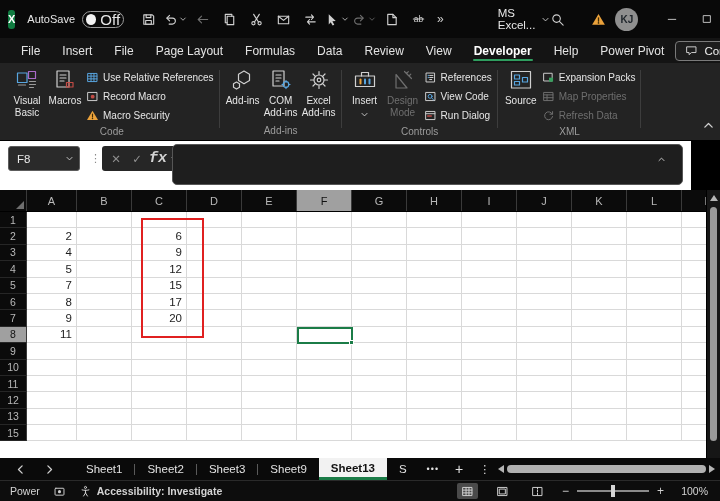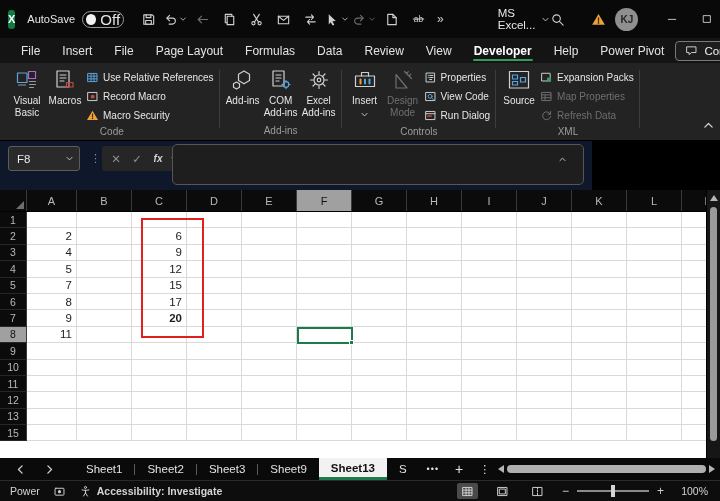--- a/index.html
+++ b/index.html
@@ -46,27 +46,27 @@
   .rgroup{display:flex;flex-direction:column;padding:0 4px;position:relative}
   .rgroup::after{content:"";position:absolute;right:0;top:5px;bottom:12px;width:1px;background:#3d3d3d}
   .rgroup-content{display:flex;align-items:flex-start;flex:1}
   .rgroup-label{text-align:center;font-size:10px;color:#9d9d9d;height:16px;line-height:14px}
   .rlarge{display:flex;flex-direction:column;align-items:center;width:38px;padding:3px 1px 0;gap:3px;font-size:10px;color:#e6e6e6;text-align:center;line-height:1.15}
   .rstack{display:flex;flex-direction:column;padding-top:3px}
   .rsmall{display:flex;align-items:center;gap:4px;height:19px;font-size:10px;color:#e6e6e6;padding:0 2px;white-space:nowrap}
   #ribbon-collapse{position:absolute;right:5px;bottom:8px}
 
   
-  #formula-row{left:0;top:141px;width:592px;height:49px;background:#0f172a}
+  #formula-row{left:0;top:141px;width:691px;height:49px;background:#ffffff}
   .name-box{position:absolute;left:8px;top:5px;width:72px;height:25px;background:#2a2a2a;border:1px solid #5c5c5c;border-radius:3px;display:flex;align-items:center;padding:0 5px 0 8px;color:#e8e8e8;font-size:11.5px}
   .name-box .ic{margin-left:auto;width:9px;height:9px}
   .fx-handle{position:absolute;left:90px;top:11px;color:#8a8a8a;font-size:11px}
   .fx-box{position:absolute;left:102px;top:5px;height:25px;background:#262626;border-radius:3px;display:flex;align-items:center;padding:0 5px;gap:3px}
   .fx-btn{width:18px;height:19px;display:flex;align-items:center;justify-content:center;color:#8f8f8f;font-size:11.5px}
-  .fx-glyph{font-style:italic;font-family:Liberation Sans, sans-serif;color:#d2d2d2;font-weight:700;font-size:10px}
+  .fx-glyph{font-style:italic;font-family:Liberation Mono, monospace;color:#d2d2d2;font-weight:700;font-size:15px}
   .formula-input{position:absolute;left:172px;right:8px;top:3px;height:41px;background:#1e1e1e;border:1px solid #565656;border-radius:5px;color:#fff;font-size:11.5px;padding:3px 20px 3px 6px}
   .fbar-collapse{position:absolute;right:16px;top:10px}
 
   
   #grid{left:0;top:190px;width:706px;height:268px;background:#fff;overflow:hidden}
   .g-header{display:flex;height:22px;background:#0b0b0b;border-bottom:1px solid #000}
   .g-hcell{border-right:1px solid #3a3a3a;color:#b9b9b9;font-size:11px;display:flex;align-items:center;justify-content:center}
   .g-corner{position:relative}
   .g-corner::after{content:"";position:absolute;right:2px;bottom:2px;border-bottom:8px solid #6e6e6e;border-left:8px solid transparent}
   .g-row{display:flex;height:16.4px}
@@ -416,21 +416,21 @@
         <div class="rstack">
           <div class="rsmall">
             <span class="ic sm">
               <svg viewBox="0 0 16 16">
                 <rect x="3" y="2.5" width="10" height="11"></rect>
                 <path d="M7 5.5h4M7 8h4M7 10.5h2.5"></path>
                 <rect x="4.6" y="4.8" width="1.4" height="1.4" fill="#58a6e0" stroke="none"></rect>
                 <rect x="4.6" y="7.3" width="1.4" height="1.4" fill="#58a6e0" stroke="none"></rect>
               </svg>
             </span>
-            <span>Properties</span>
+            <span>References</span>
           </div>
           <div class="rsmall">
             <span class="ic sm">
               <svg viewBox="0 0 16 16">
                 <rect x="2.5" y="3" width="11" height="10"></rect>
                 <circle cx="7.5" cy="7.8" r="2.4" stroke="#58a6e0"></circle>
                 <path d="M9.2 9.5l2.6 2.6" stroke="#58a6e0"></path>
               </svg>
             </span>
             <span>View Code</span>
@@ -641,21 +641,21 @@
       <div class="g-cell" style="width: 55px; flex: 0 0 auto;"></div>
       <div class="g-cell" style="width: 55px; flex: 0 0 auto;"></div>
       <div class="g-cell" style="width: 55px; flex: 0 0 auto;"></div>
       <div class="g-cell" style="width: 55px; flex: 0 0 auto;"></div>
       <div class="g-cell" style="width: 55px; flex: 0 0 auto;"></div>
     </div>
     <div class="g-row">
       <div class="g-rhead">7</div>
       <div class="g-cell" style="width: 50px; flex: 0 0 auto;">9</div>
       <div class="g-cell" style="width: 55px; flex: 0 0 auto;"></div>
-      <div class="g-cell" style="width: 55px; flex: 0 0 auto; font-weight: bold;">20</div>
+      <div class="g-cell" style="width: 55px; flex: 0 0 auto;">20</div>
       <div class="g-cell" style="width: 55px; flex: 0 0 auto;"></div>
       <div class="g-cell" style="width: 55px; flex: 0 0 auto;"></div>
       <div class="g-cell" style="width: 55px; flex: 0 0 auto;"></div>
       <div class="g-cell" style="width: 55px; flex: 0 0 auto;"></div>
       <div class="g-cell" style="width: 55px; flex: 0 0 auto;"></div>
       <div class="g-cell" style="width: 55px; flex: 0 0 auto;"></div>
       <div class="g-cell" style="width: 55px; flex: 0 0 auto;"></div>
       <div class="g-cell" style="width: 55px; flex: 0 0 auto;"></div>
       <div class="g-cell" style="width: 55px; flex: 0 0 auto;"></div>
       <div class="g-cell" style="width: 55px; flex: 0 0 auto;"></div>

